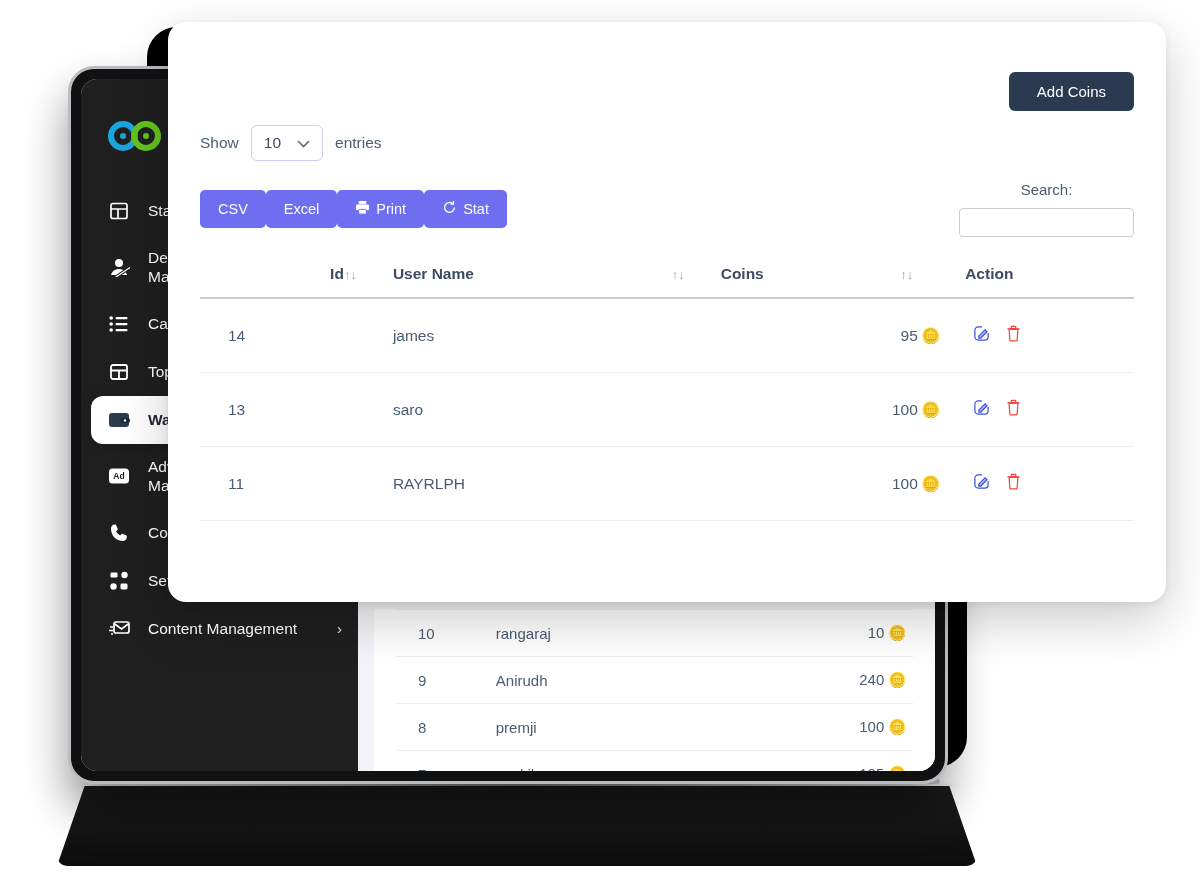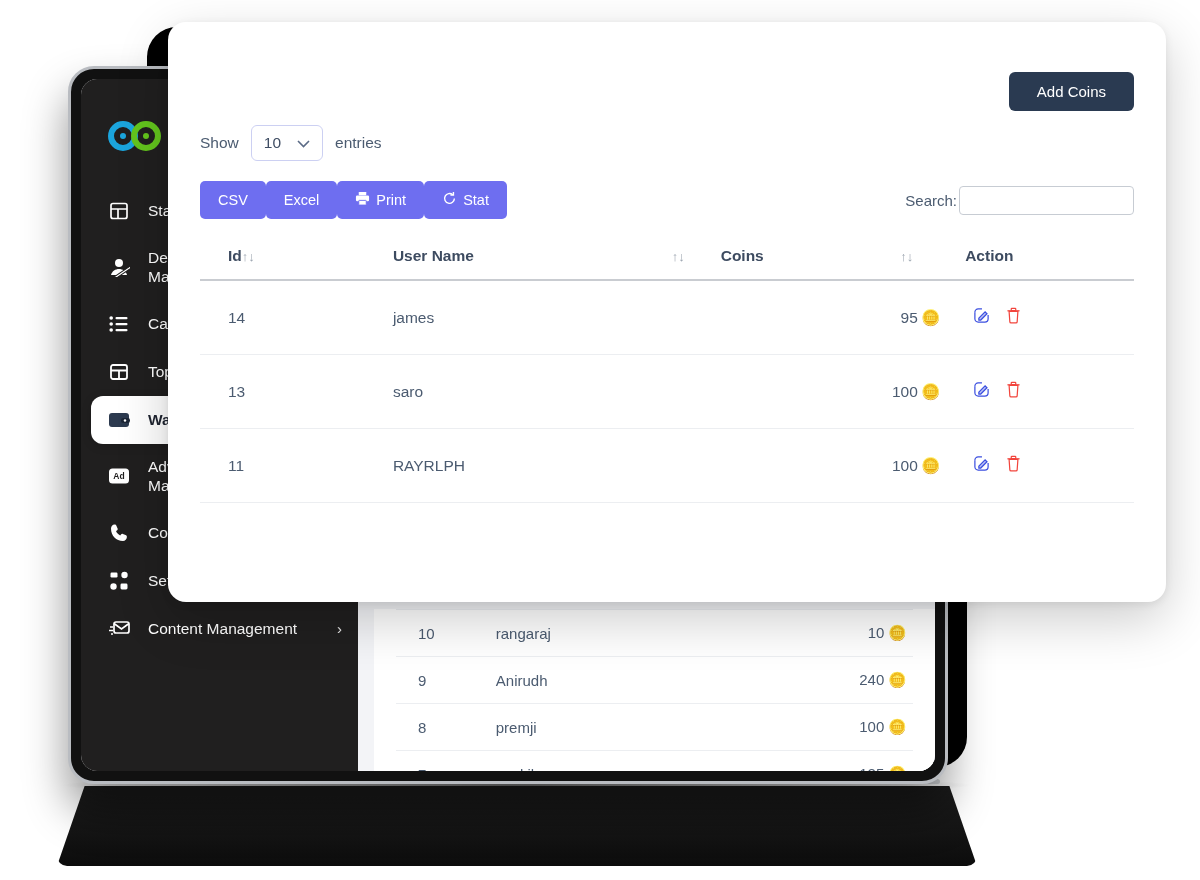--- a/index.html
+++ b/index.html
@@ -158,21 +158,21 @@
     margin-top: 20px;
   }
   .tool-btns { display: flex; }
   .btn-tool {
     background: #6e6ef0; color: #ffffff;
     border: none; border-radius: 5px;
     font-size: 14.5px; font-family: inherit;
     padding: 10px 18px; cursor: pointer;
     display: flex; align-items: center; gap: 6px;
   }
-  .search-wrap { display: flex; align-items: center; gap: 2px; }
+  .search-wrap { display: flex; align-items: center; gap: 10px; flex-direction: column; }
   .search-label { font-size: 15px; color: #4b5b70; }
   .search-input {
     width: 175px; height: 29px;
     border: 1px solid #c7ccd3; border-radius: 4px;
     background: #fff; outline: none;
     font-family: inherit; font-size: 14px; padding: 0 7px;
     color: #3f4d63;
   }
 
   
@@ -192,21 +192,21 @@
     font-size: 15.5px; color: #4b5b70;
     padding: 26px 4px; border-bottom: 1px solid #eceef1;
     white-space: nowrap;
   }
   .col-id { width: 190px; padding-left: 28px !important; }
   .col-name { width: 330px; }
   .col-coins { width: 230px; text-align: right; }
   .col-action { width: 190px; padding-left: 20px !important; }
   th.col-coins .th-inner { justify-content: space-between; }
   th.col-name .th-inner { justify-content: space-between; }
-  th.col-id .th-inner { justify-content: flex-start; }
+  th.col-id .th-inner { justify-content: flex-end; }
   .coin { margin-left: 4px; }
   .act { display: flex; gap: 16px; padding-left: 8px; }
   .act svg { cursor: pointer; }
 </style>
 </head>
 <body>
 
 <div id="stage">
 
   <div class="tablet-back"></div>

